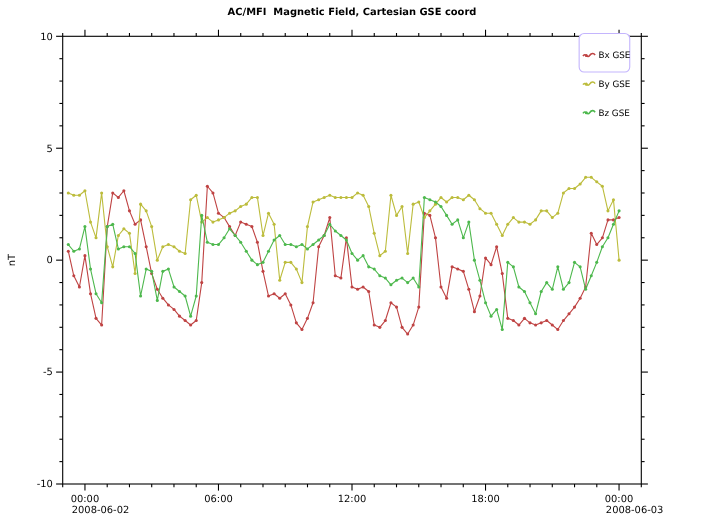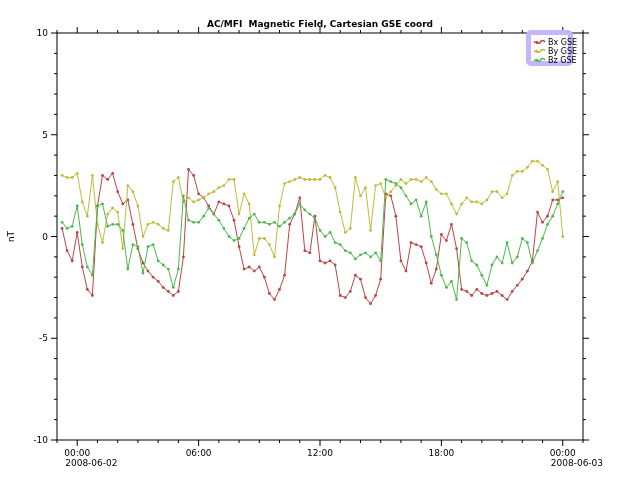--- a/index.html
+++ b/index.html
@@ -1,27 +1,27 @@
 <!DOCTYPE html>
 <html><head>
 <meta charset="utf-8">
 <style>
   html,body{margin:0;padding:0;background:#fff;}
   .canvas{position:relative;width:640px;height:480px;background:#ffffff;overflow:hidden;
           font-family:"DejaVu Sans",sans-serif;}
-  .title{position:absolute;top:19px;left:0;width:640px;text-align:center;
+  .title{position:absolute;top:7px;left:0;width:640px;text-align:center;
          font-size:9px;font-weight:bold;color:#000;white-space:pre;}
   svg#plot{position:absolute;left:0;top:0;}
   svg text{font-family:"DejaVu Sans",sans-serif;fill:#000;}
   .tickl{font-size:9px;}
   .axlab{font-size:9px;}
   .legend{position:absolute;left:526px;top:30px;width:47px;height:36px;
-          border:5px solid #c4b5fd;border-radius:5px;background:#fff;
+          border:1px solid #c4b5fd;border-radius:5px;background:#fff;
           display:flex;flex-direction:column;justify-content:space-around;
-          padding:3px 2px;box-sizing:border-box;}
+          padding:15px 2px;box-sizing:border-box;gap:17px;}
   .lrow{display:flex;align-items:center;gap:2px;height:10px;}
   .lrow span{font-size:8px;line-height:8px;color:#000;white-space:pre;}
   .lmark{flex:0 0 13px;}
 </style>
 </head>
 <body>
 
 <div class="canvas">
   <div class="title">AC/MFI  Magnetic Field, Cartesian GSE coord</div>
   <svg id="plot" width="640" height="480">

